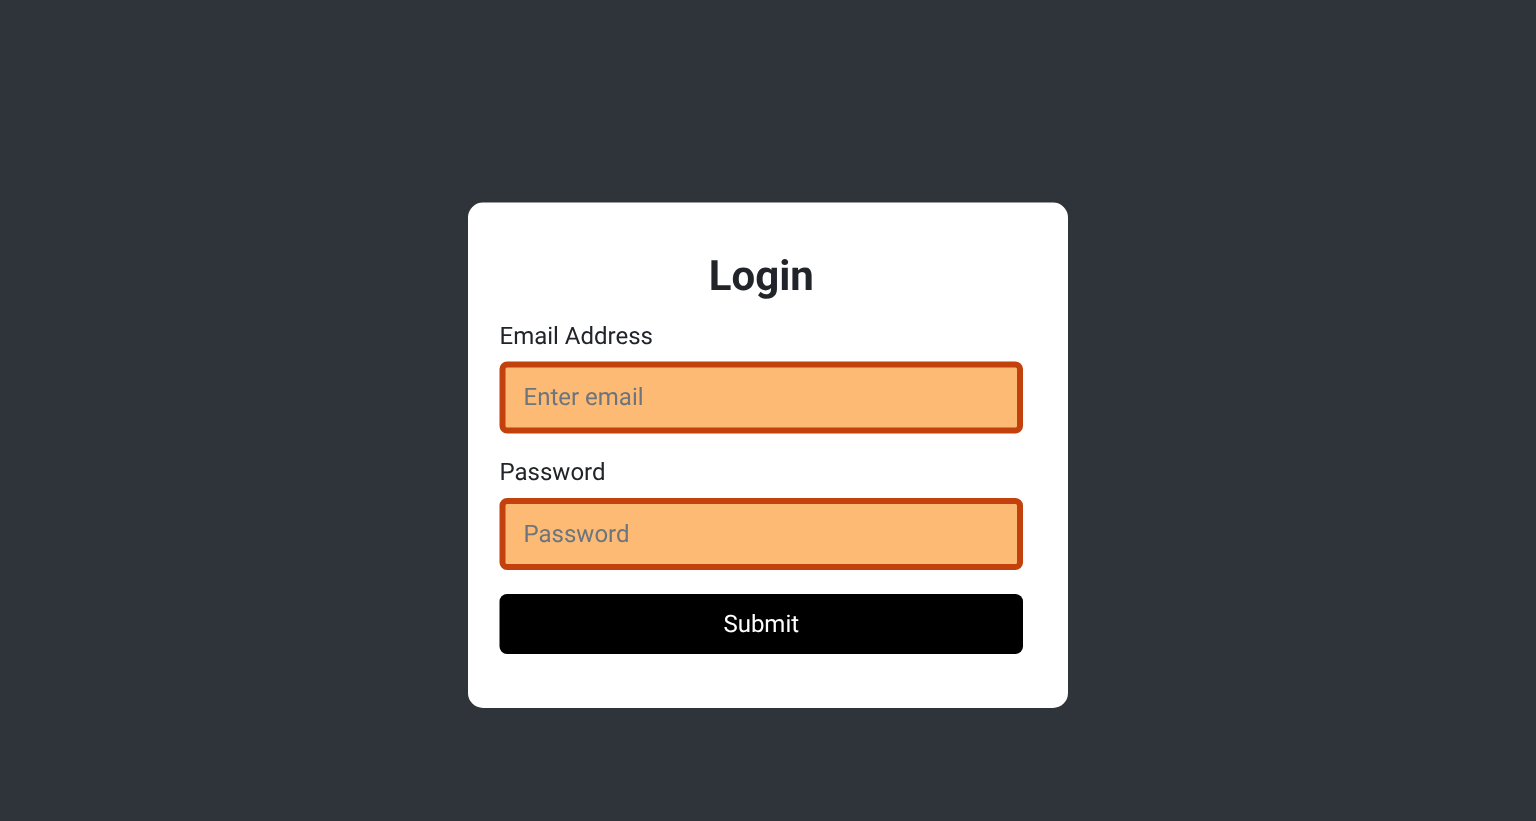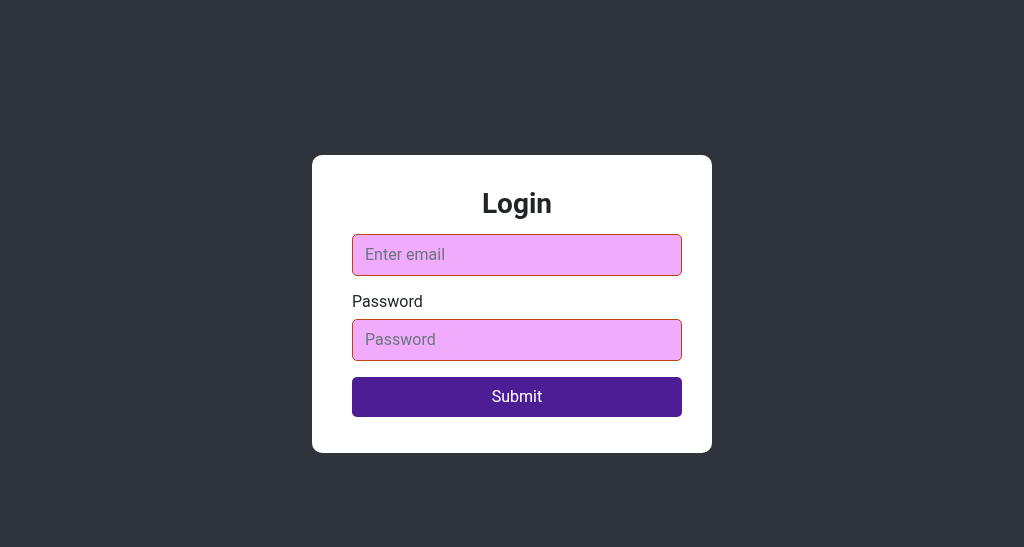--- a/index.html
+++ b/index.html
@@ -14,21 +14,21 @@
       height: 547px;
       display: flex;
       align-items: center;
       justify-content: center;
       overflow: hidden;
     }
     .card {
       background: #ffffff;
       border-radius: 10px;
       width: 400px;
-      padding: 32px 30px 30px 40px;
+      padding: 32px 30px 30px 21px;
       margin-top: 60px;
     }
     .title {
       text-align: center;
       font-weight: 700;
       font-size: 28px;
       color: #212529;
       margin-bottom: 14px;
     }
     .form-group {
@@ -40,36 +40,36 @@
       color: #212529;
       margin-bottom: 8px;
     }
     .form-control {
       display: block;
       width: 100%;
       padding: 8px 12px;
       font-size: 16px;
       line-height: 1.5;
       color: #212529;
-      background: #f0abfc;
-      border: 1px solid #c2410c;
+      background: #fdba74;
+      border: 4px solid #c2410c;
       border-radius: 5px;
       font-family: inherit;
     }
     .form-control::placeholder {
       color: #6c757d;
     }
     .btn {
       display: block;
       width: 100%;
       padding: 8px 12px;
       font-size: 16px;
       line-height: 1.5;
       color: #ffffff;
-      background: #4c1d95;
+      background: #000000;
       border: none;
       border-radius: 5px;
       cursor: pointer;
       font-family: inherit;
       margin-bottom: 6px;
     }
     .signup-row {
       font-size: 16px;
       color: #212529;
     }
@@ -79,20 +79,21 @@
       cursor: pointer;
     }
   </style>
 </head>
 <body>
 
 <div class="card">
   <h2 class="title">Login</h2>
 
   <div class="form-group">
+    <label class="form-label">Email Address</label>
     <input class="form-control" type="email" placeholder="Enter email" style="">
   </div>
 
   <div class="form-group">
     <label class="form-label">Password</label>
     <input class="form-control" type="password" placeholder="Password" style="">
   </div>
 
   <button class="btn">Submit</button>
 

